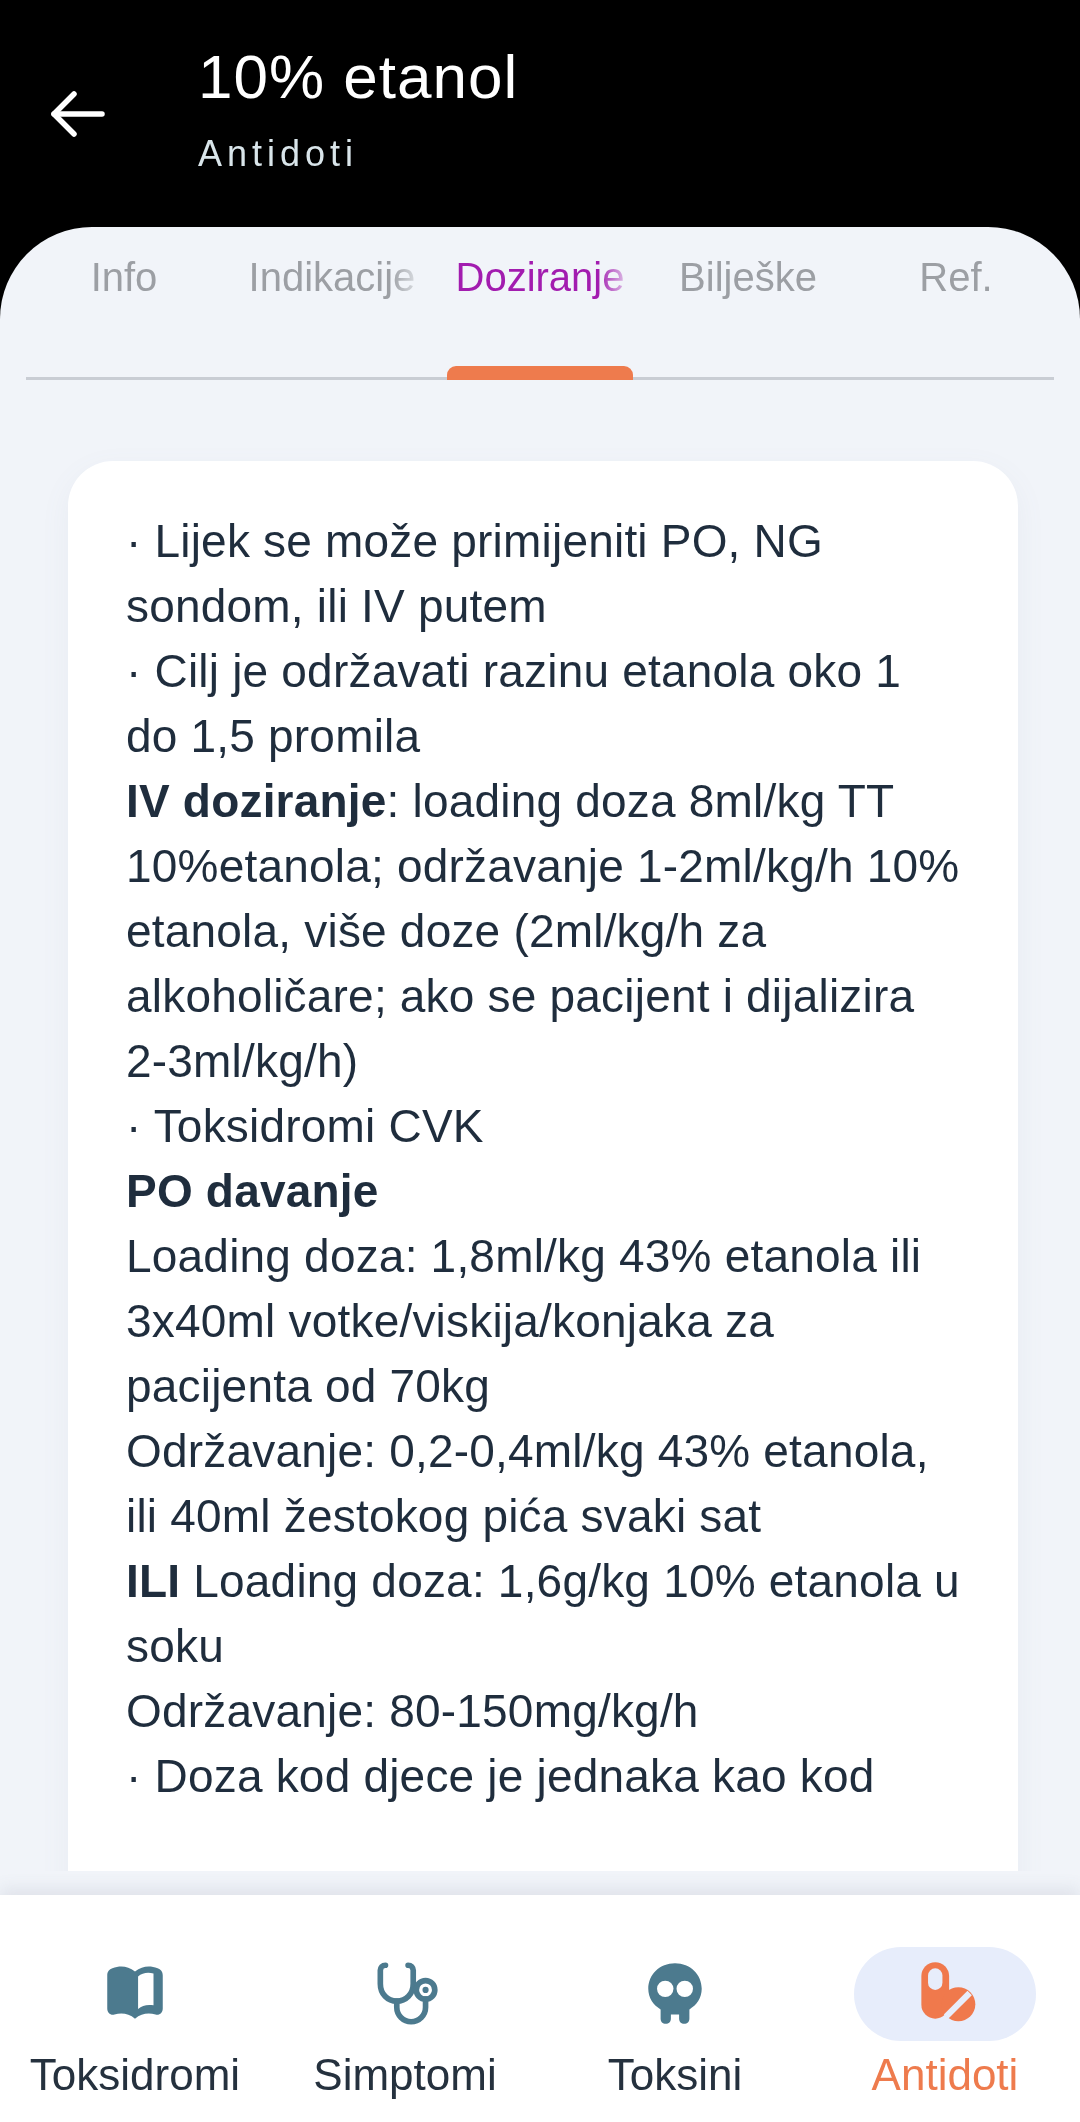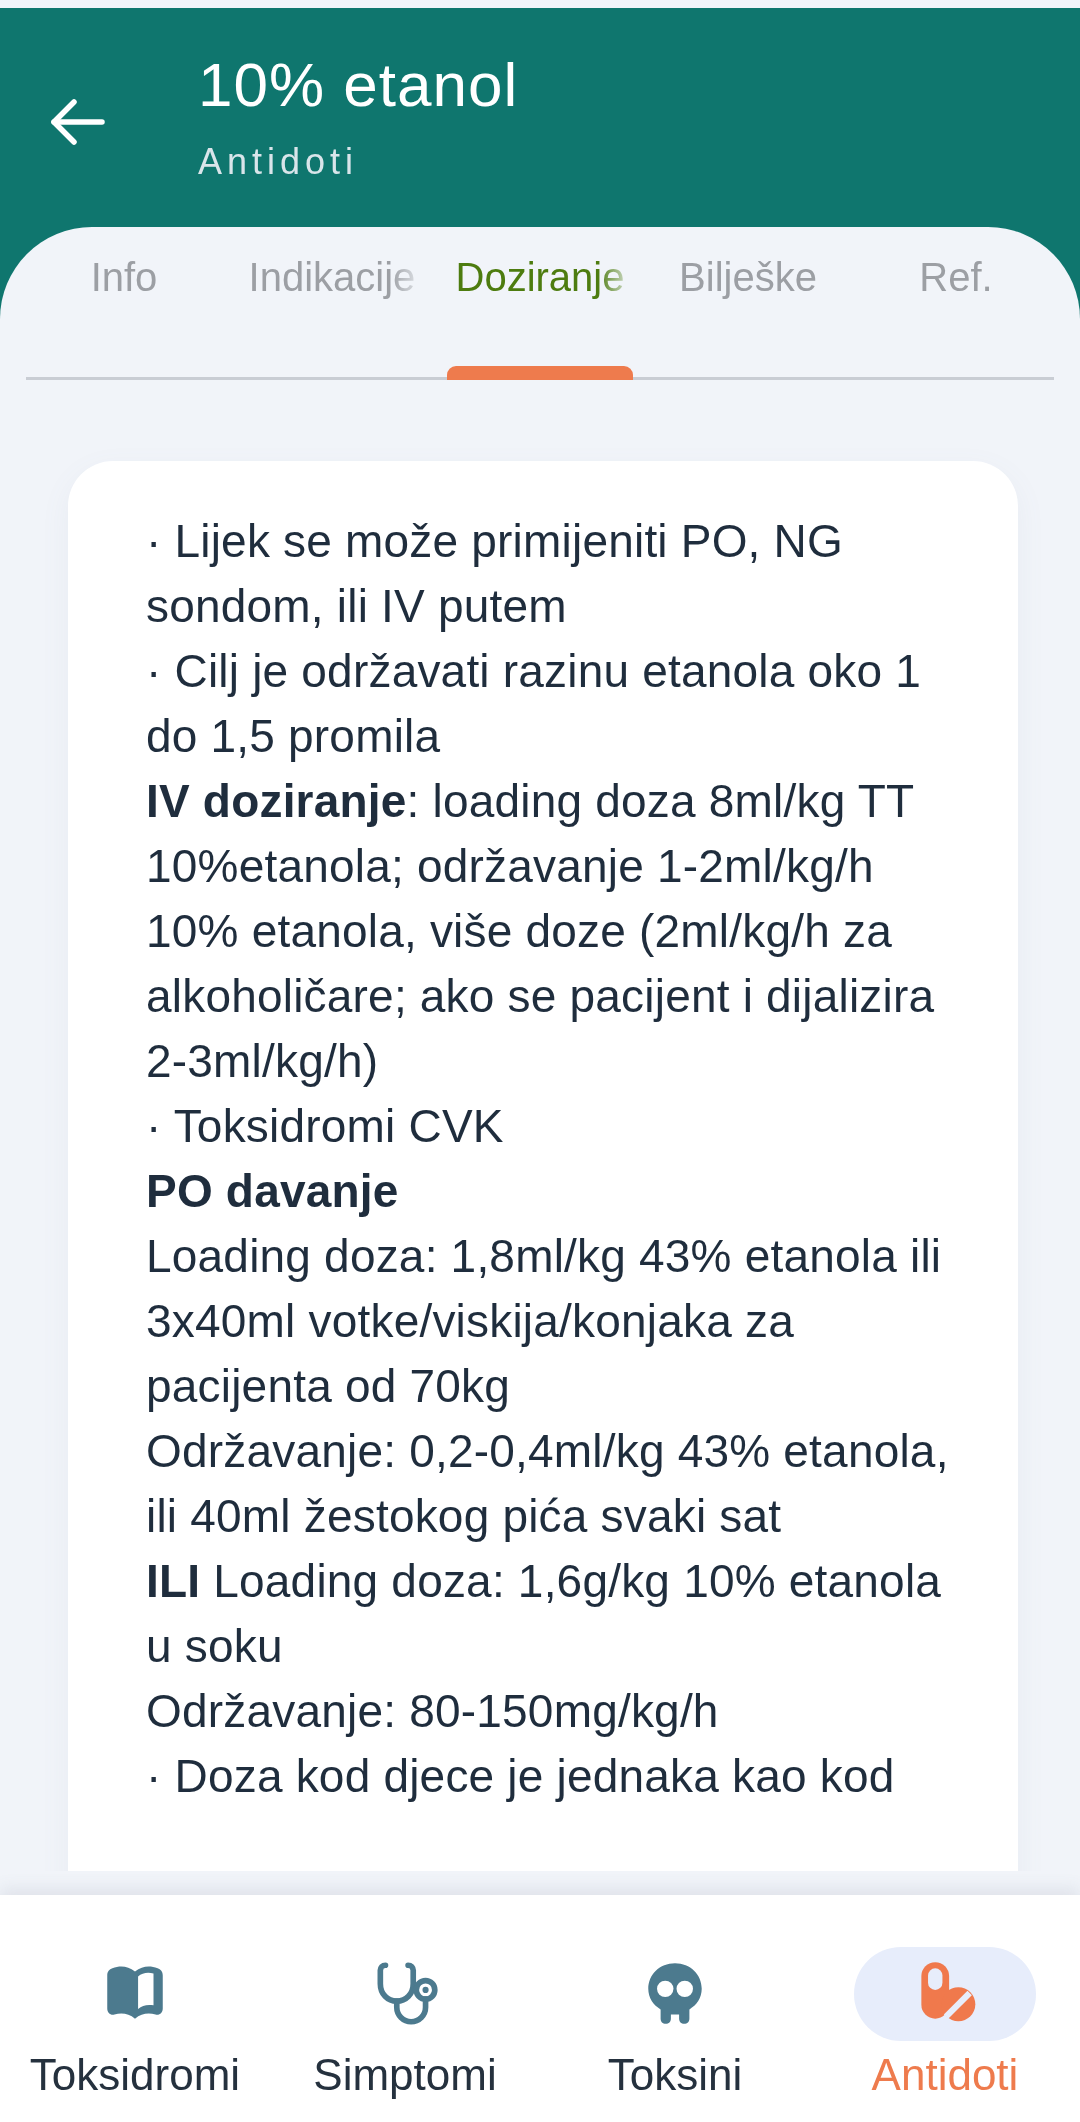--- a/index.html
+++ b/index.html
@@ -6,22 +6,22 @@
   html,body { width:1080px; height:2122px; }
   body {
     font-family:"Liberation Sans","DejaVu Sans",sans-serif;
     background:#F1F4F9;
     position:relative; overflow:hidden;
   }
   .screen { position:absolute; inset:0; width:1080px; height:2122px; overflow:hidden; }
 
   
   .header {
-    position:absolute; top:8px; left:0; right:0; height:340px;
-    background:#0f766e; z-index:0;
+    position:absolute; top:0; left:0; right:0; height:340px;
+    background:#000000; z-index:0;
   }
   .back-btn {
     position:absolute; left:44px; top:82px; width:68px; height:68px;
     background:none; border:none; cursor:pointer; padding:0;
   }
   .titles { position:absolute; left:198px; top:44px; }
   .app-title { color:#FFFFFF; font-size:62px; line-height:66px; font-weight:500; letter-spacing:1px; }
   .app-subtitle { margin-top:24px; color:#D9E5EA; font-size:36px; line-height:40px; letter-spacing:5px; font-weight:400; }
 
   
@@ -33,21 +33,21 @@
   .tabs {
     display:flex; 
     padding:0 20px; height:139px; padding-top:20px;
   }
   .tab {
     flex:1; text-align:center; font-size:40px; color:#9C9FA4;
     white-space:nowrap; overflow:hidden; position:relative;
     background:none; border:none; cursor:pointer;
     font-family:inherit; height:60px; line-height:60px;
   }
-  .tab.active { color:#4d7c0f; font-weight:500; }
+  .tab.active { color:#a21caf; font-weight:500; }
   .tab.fade::after {
     content:""; position:absolute; right:0; top:0; bottom:0; width:46px;
     background:linear-gradient(to right, rgba(241,244,249,0), #F1F4F9 80%);
   }
   .divider-row { position:relative; margin:0 26px; height:14px; }
   .divider-row::after {
     content:""; position:absolute; left:0; right:0; bottom:0; height:3px;
     background:#C9CDD4;
   }
   .indicator {
@@ -58,21 +58,20 @@
 
   .viewport { height:1491px; overflow:hidden; }
   .card {
     margin:81px 62px 0 68px; background:#FFFFFF; border-radius:45px;
     padding:48px 56px 120px 58px; height:1560px;
     box-shadow:0 10px 30px rgba(120,130,150,0.07);
   }
   .card p {
     font-size:46px; line-height:65px; color:#1F2D3D; font-weight:400;
     letter-spacing:0.2px;
-    margin-left:20px;
   }
   .card p strong { font-weight:700; color:#1F2D3D; }
 
   
   .bottom-nav {
     position:absolute; left:0; right:0; bottom:0; height:227px;
     background:#FFFFFF; display:flex; z-index:5;
     box-shadow:0 -6px 16px rgba(90,100,120,0.12);
   }
   .nav-item {

